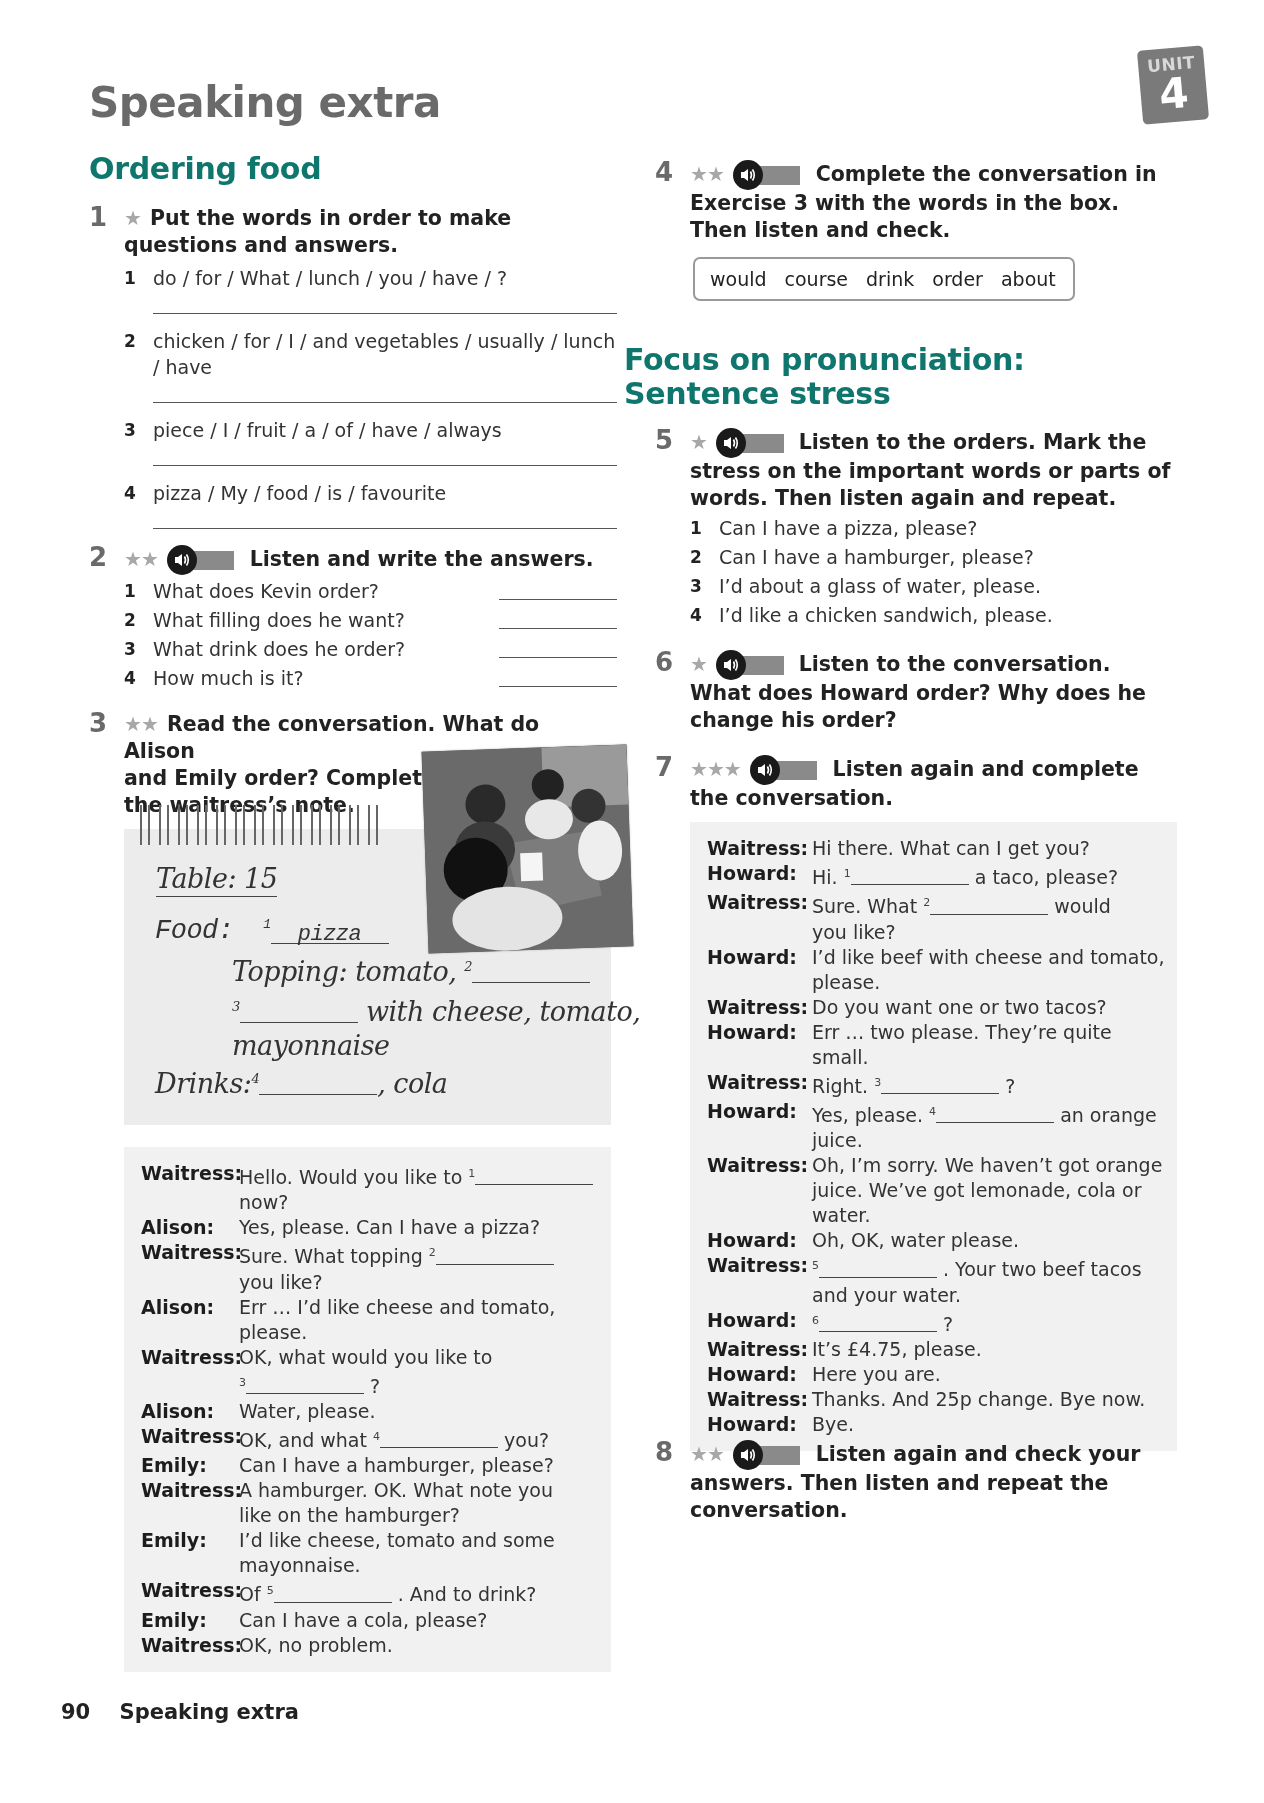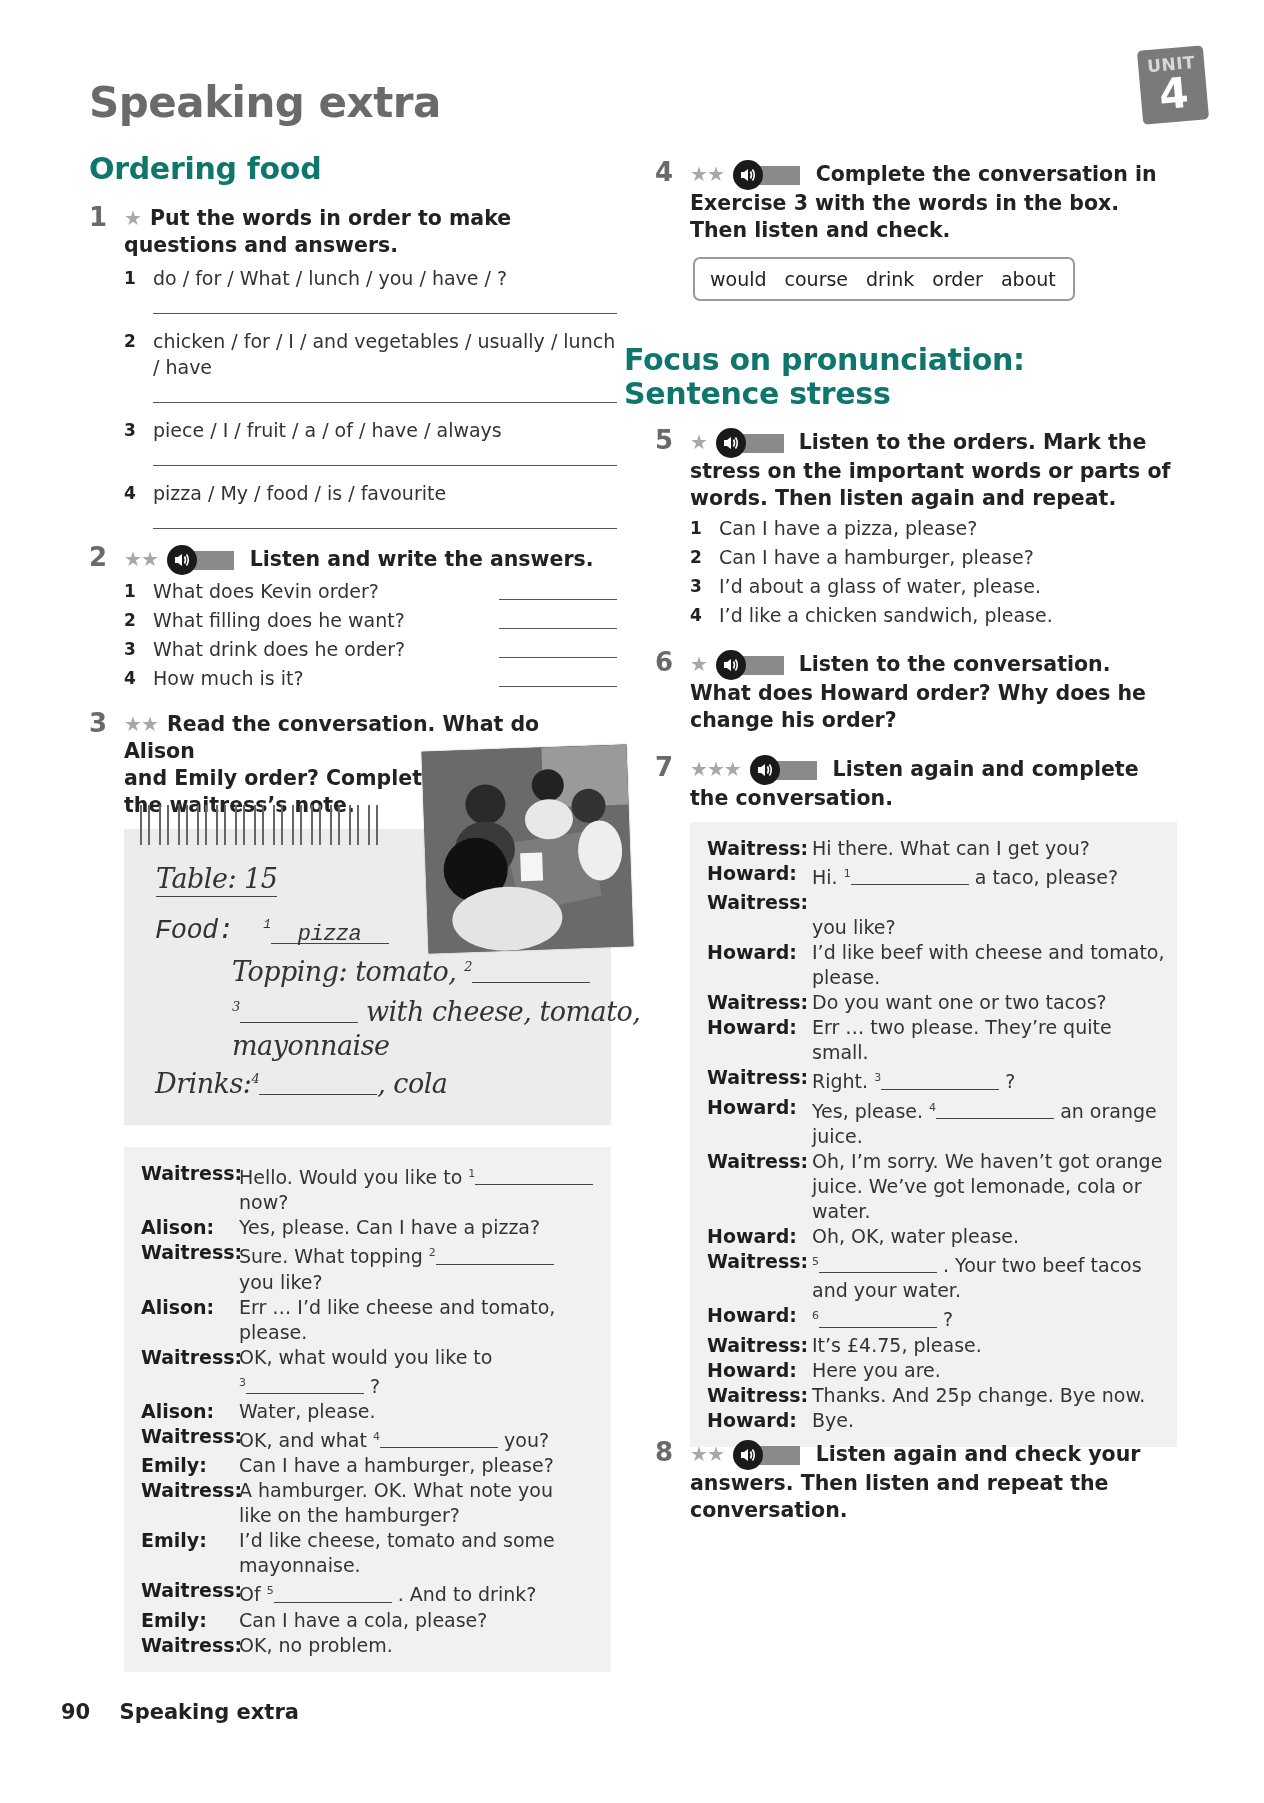--- a/index.html
+++ b/index.html
@@ -332,20 +332,21 @@
     <div class="dline">
       <span class="spk" style="width: 105px;">Waitress:</span>
       <span class="txt"><span>Hi there. What can I get you?</span><span></span></span>
     </div>
     <div class="dline">
       <span class="spk" style="width: 105px;">Howard:</span>
       <span class="txt"><span>Hi. </span><sup>1</sup><span class="blank"></span><span> a taco, please?</span></span>
     </div>
     <div class="dline">
       <span class="spk" style="width: 105px;">Waitress:</span>
+      <span class="txt"><span>Sure. What </span><sup>2</sup><span class="blank"></span><span> would</span></span>
     </div>
     <div class="dline">
       <span class="spk" style="width: 105px;"></span>
       <span class="txt"><span>you like?</span><span></span></span>
     </div>
     <div class="dline">
       <span class="spk" style="width: 105px;">Howard:</span>
       <span class="txt"><span>I’d like beef with cheese and tomato,</span><span></span></span>
     </div>
     <div class="dline">

